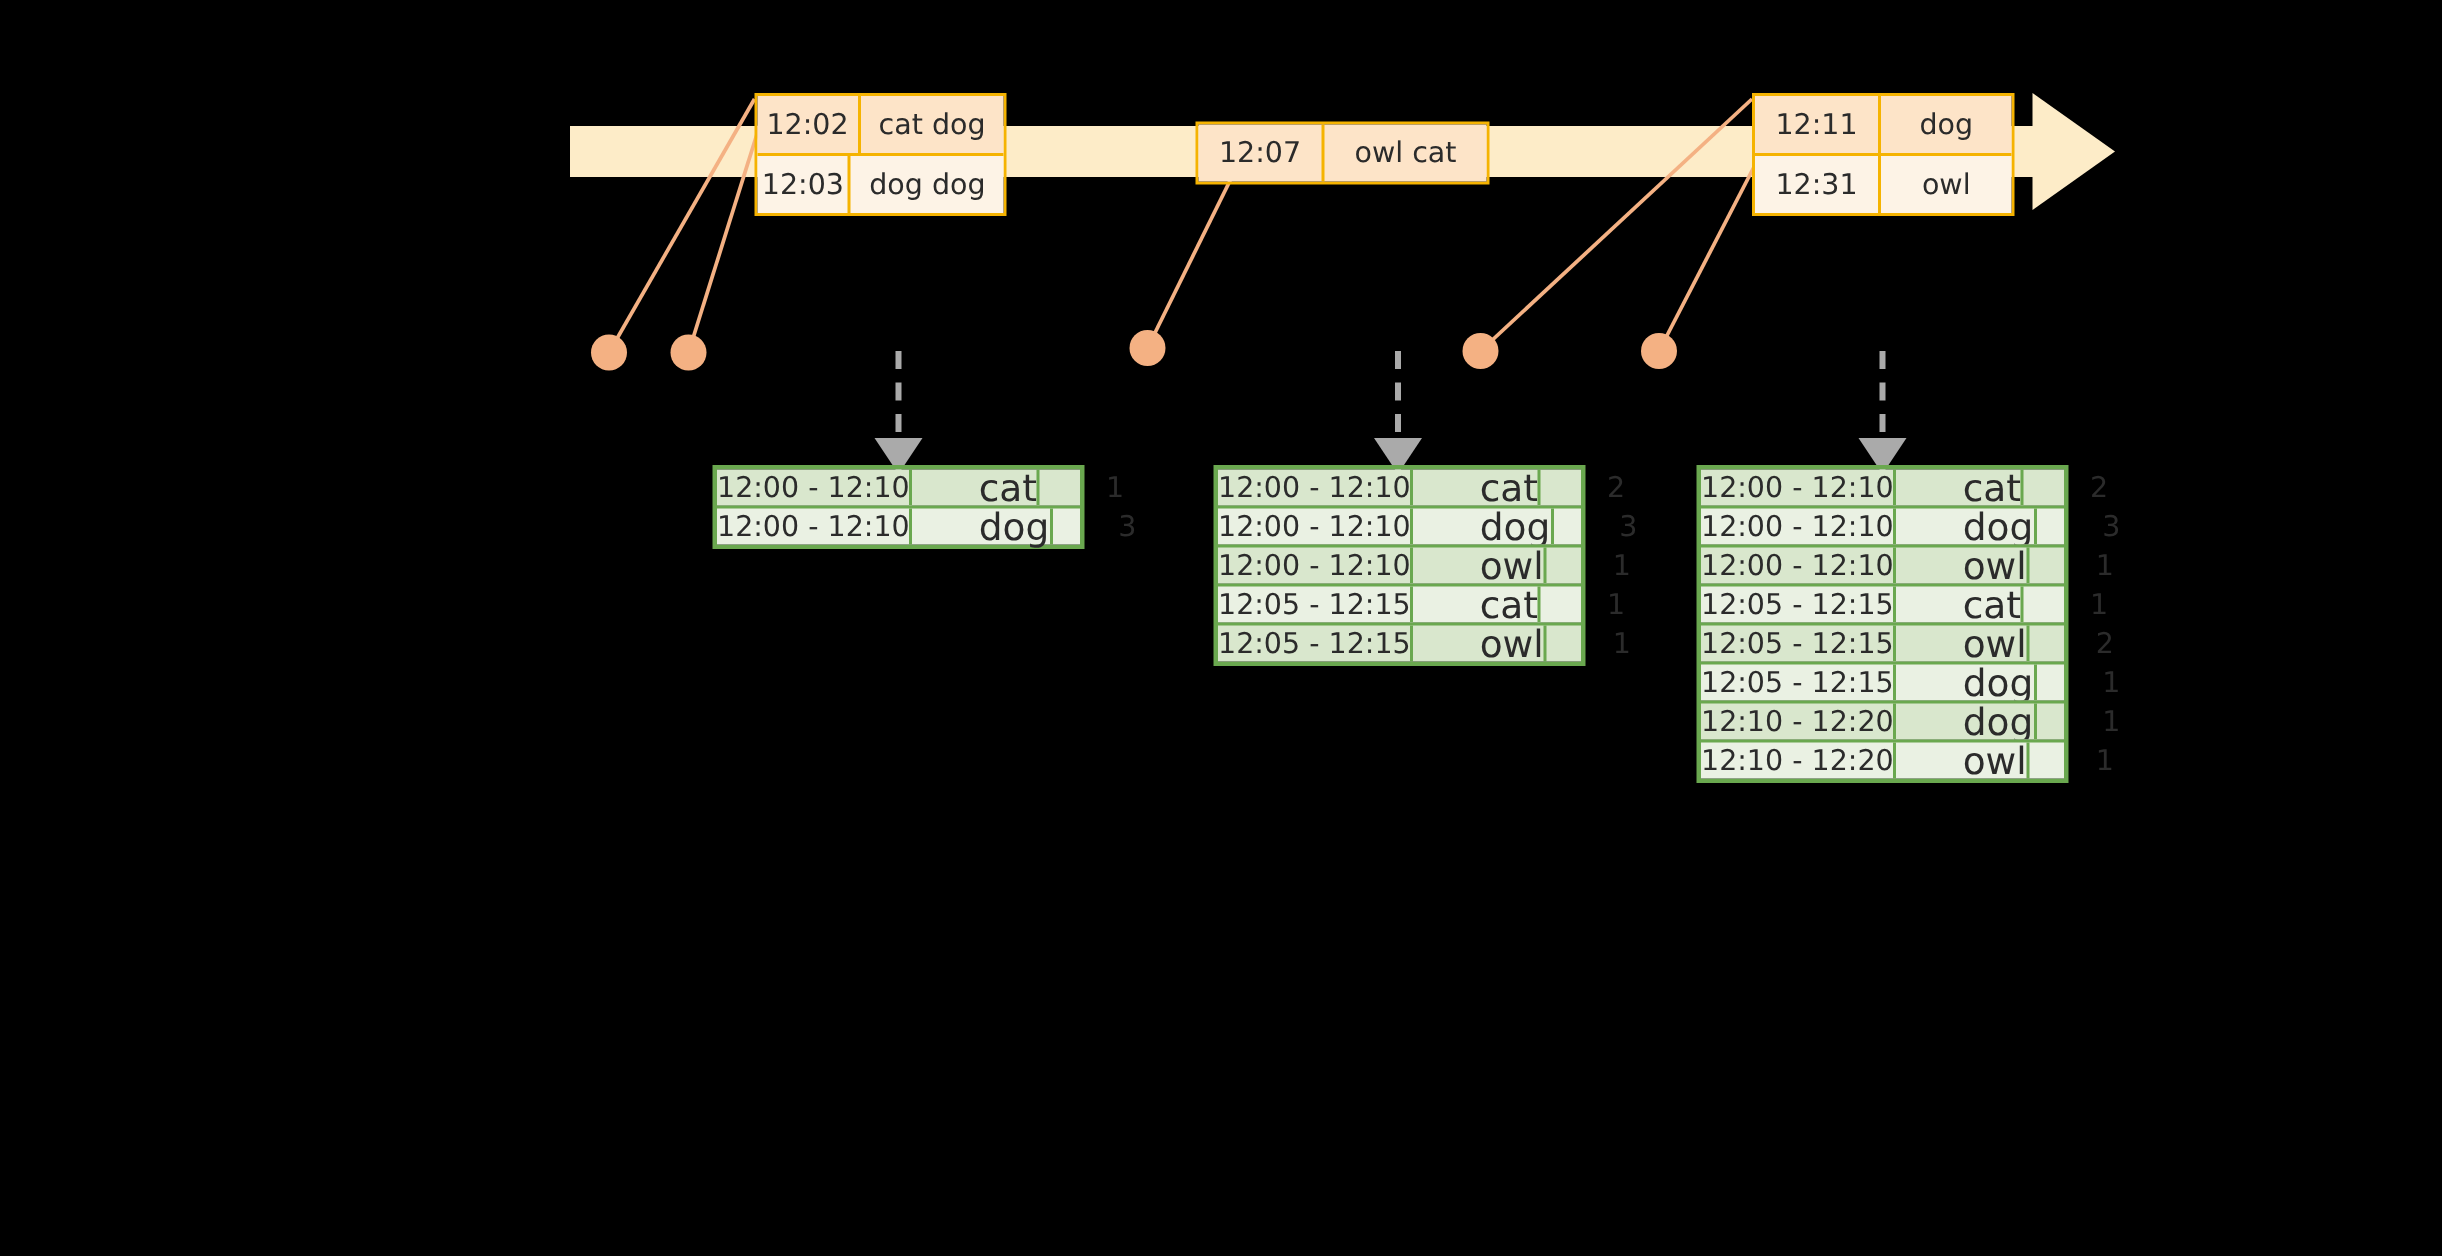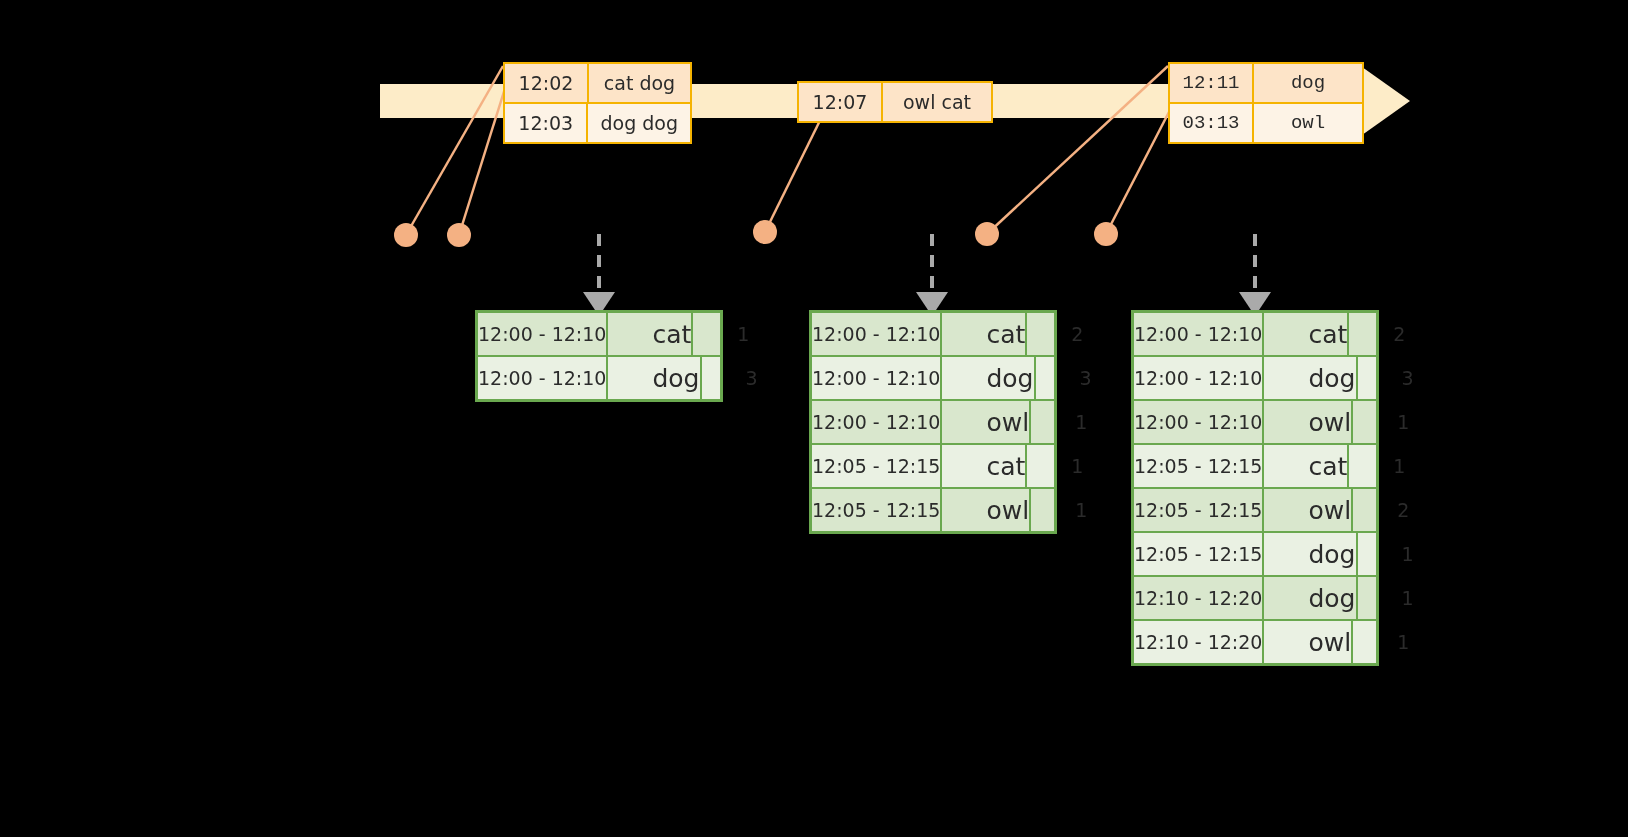--- a/index.html
+++ b/index.html
@@ -72,21 +72,21 @@
     position: absolute;
     border: 3px solid #6aa84f;
     box-sizing: border-box;
     display: flex;
     flex-direction: column;
     z-index: 4;
   }
   .res-row {
     display: flex;
     flex-direction: row;
-    height: 42px;
+    height: 24px;
     gap: 44px;
   }
   .res-row + .res-row {
     border-top: 2px solid #6aa84f;
   }
   .res-row.shade-dark { background: #d9e7cd; }
   .res-row.shade-light { background: #eaf1e3; }
 
   .res-window {
     border-right: 2px solid #6aa84f;
@@ -168,43 +168,43 @@
       </g>
 
     <g id="downarrow-layer">
         <line x1="599" y1="234" x2="599" y2="304" stroke="#aaaaaa" stroke-width="4" stroke-dasharray="12,9" marker-end="url(#gray-arrow)"></line>
         <line x1="932" y1="234" x2="932" y2="304" stroke="#aaaaaa" stroke-width="4" stroke-dasharray="12,9" marker-end="url(#gray-arrow)"></line>
         <line x1="1255" y1="234" x2="1255" y2="304" stroke="#aaaaaa" stroke-width="4" stroke-dasharray="12,9" marker-end="url(#gray-arrow)"></line>
       </g>
   </svg>
 
   <div id="events-layer">
-      <div class="event-box" id="event-group-1" style="left: 503px; top: 62px; width: 189px;">
+      <div class="event-box" id="event-group-1" style="left: 503px; top: 62px; width: 168px;">
         <div class="event-row shade-dark">
           <div class="event-time">12:02</div>
           <div class="event-words">cat dog</div>
         </div>
         <div class="event-row shade-light">
           <div class="event-time">12:03</div>
           <div class="event-words">dog dog</div>
         </div>
       </div>
       <div class="event-box" id="event-group-2" style="left: 797px; top: 81px; width: 196px;">
         <div class="event-row shade-dark">
           <div class="event-time">12:07</div>
           <div class="event-words">owl cat</div>
         </div>
       </div>
-      <div class="event-box" id="event-group-3" style="left: 1168px; top: 62px; width: 196px; font-family: Liberation Mono, monospace;">
+      <div class="event-box" id="event-group-3" style="left: 1168px; top: 62px; width: 175px;">
         <div class="event-row shade-dark">
           <div class="event-time">12:11</div>
           <div class="event-words">dog</div>
         </div>
         <div class="event-row shade-light">
-          <div class="event-time">03:13</div>
+          <div class="event-time">12:31</div>
           <div class="event-words">owl</div>
         </div>
       </div>
     </div>
 
   <div class="result-table" id="table-1">
       <div class="res-row shade-dark">
         <div class="res-window">12:00 - 12:10</div>
         <div class="res-key">cat</div>
         <div class="res-count">1</div>

